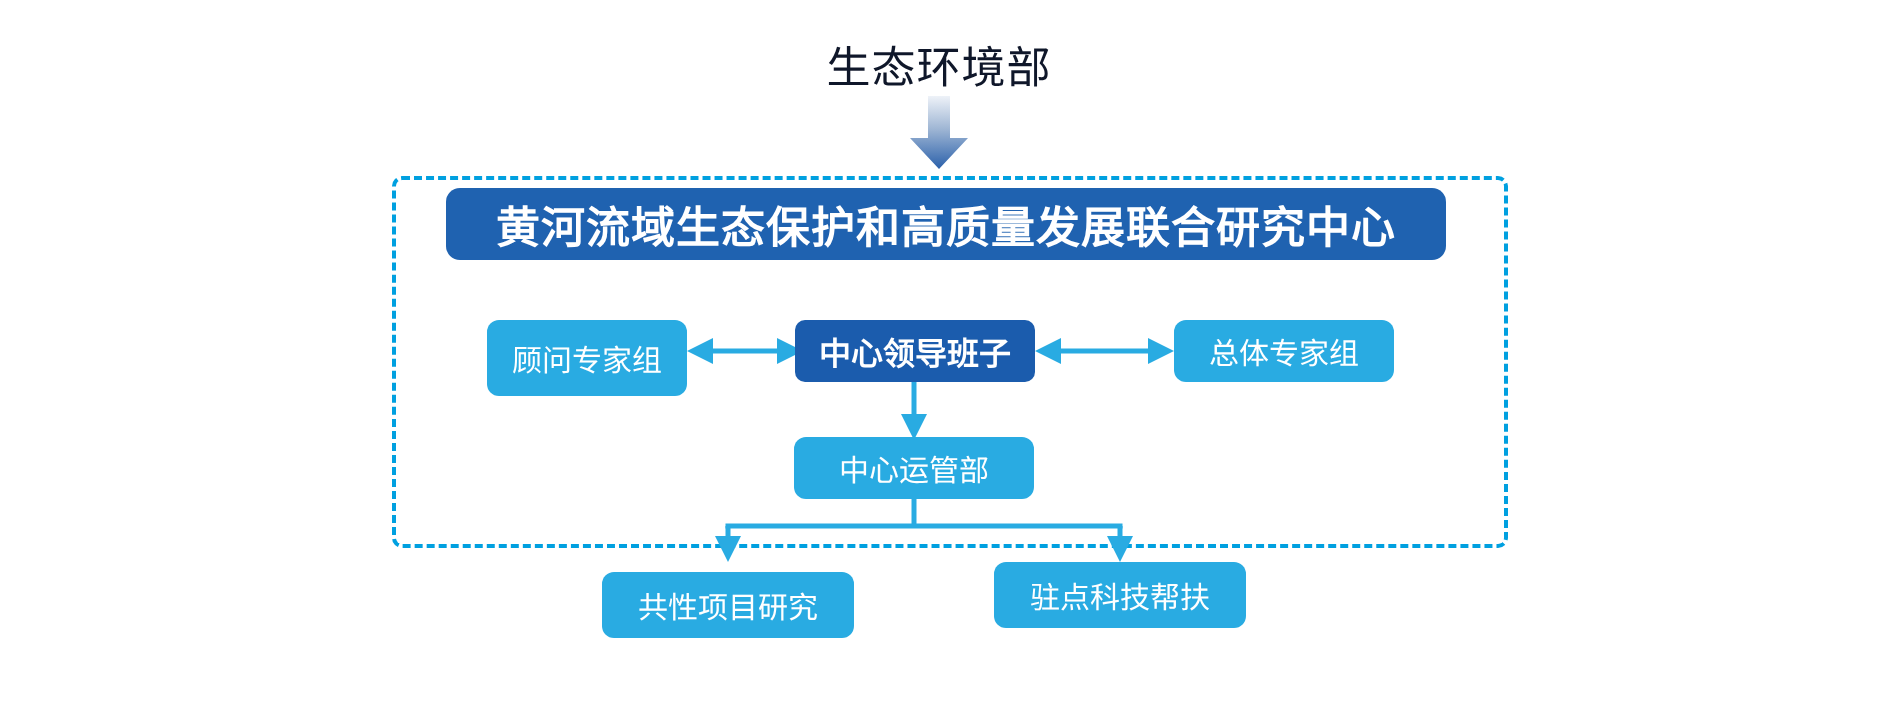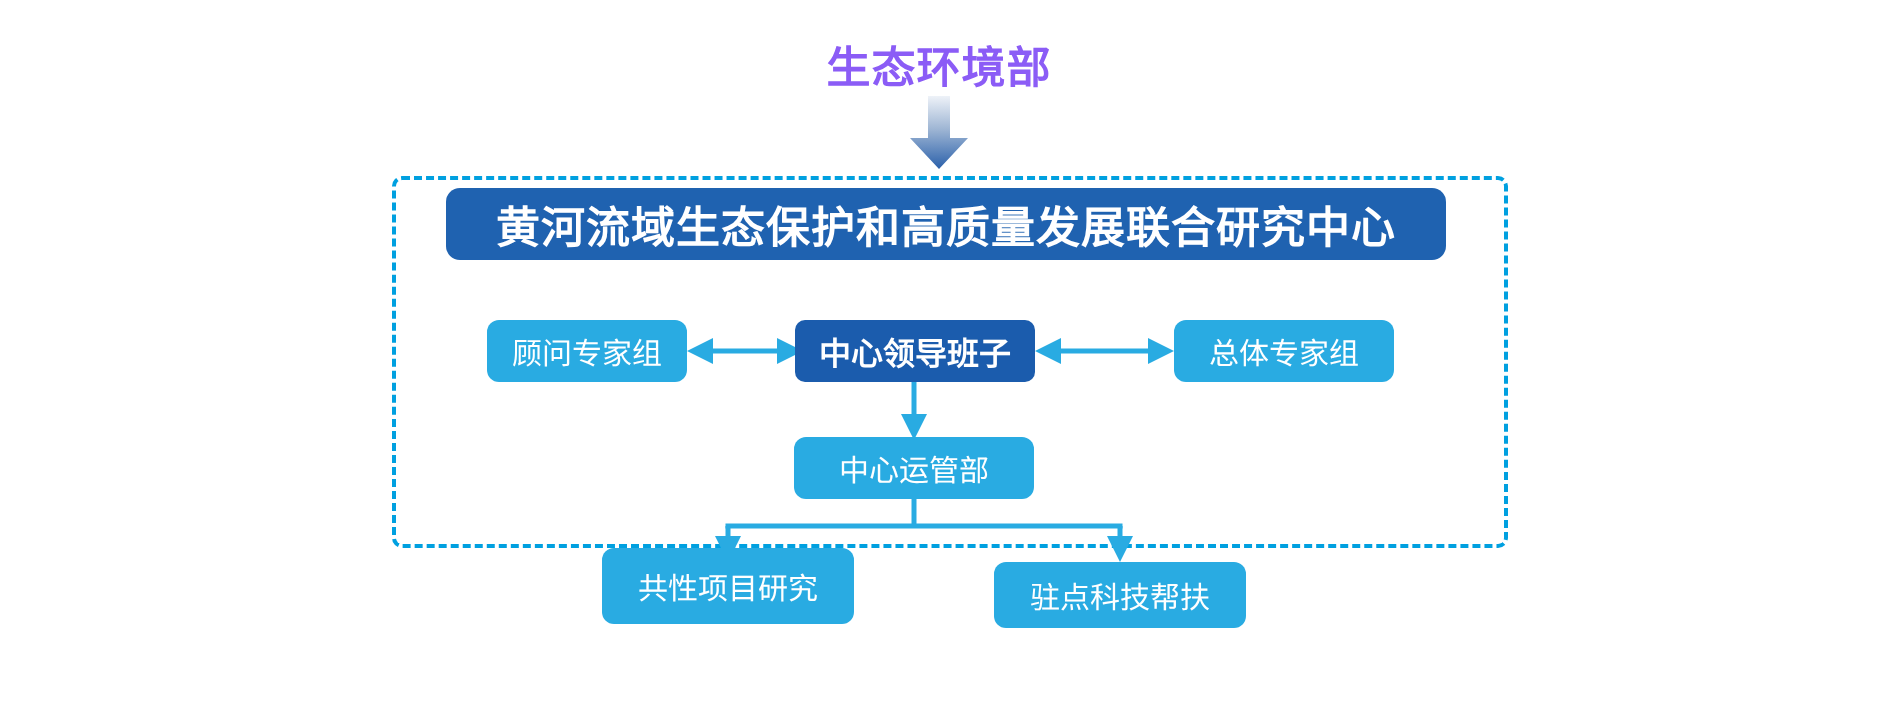--- a/index.html
+++ b/index.html
@@ -23,23 +23,23 @@
   }
 
   
   .ministry-title {
     position: absolute;
     left: 0;
     top: 44px;
     width: 1878px;
     text-align: center;
     font-size: 44px;
-    font-weight: bold;
+    font-weight: normal;
     line-height: 1.1;
-    color: #8b5cf6;
+    color: #0f172a;
     letter-spacing: 1px;
     white-space: nowrap;
   }
 
   
   .ministry-arrow {
     position: absolute;
     left: 908px;
     top: 96px;
     width: 62px;
@@ -91,21 +91,21 @@
     top: 188px;
     width: 1000px;
     height: 72px;
     font-size: 44px;
     letter-spacing: 1px;
   }
   #node-advisory {
     left: 487px;
     top: 320px;
     width: 200px;
-    height: 62px;
+    height: 76px;
     font-size: 30px;
   }
   #node-leadership {
     left: 795px;
     top: 320px;
     width: 240px;
     height: 62px;
     font-size: 32px;
     text-align: center;
   }
@@ -118,23 +118,23 @@
   }
   #node-operations {
     left: 794px;
     top: 437px;
     width: 240px;
     height: 62px;
     font-size: 30px;
   }
   #node-common-project {
     left: 602px;
-    top: 548px;
+    top: 572px;
     width: 252px;
-    height: 76px;
+    height: 66px;
     font-size: 30px;
     font-family: Liberation Serif, serif;
   }
   #node-station-support {
     left: 994px;
     top: 562px;
     width: 252px;
     height: 66px;
     font-size: 30px;
   }

